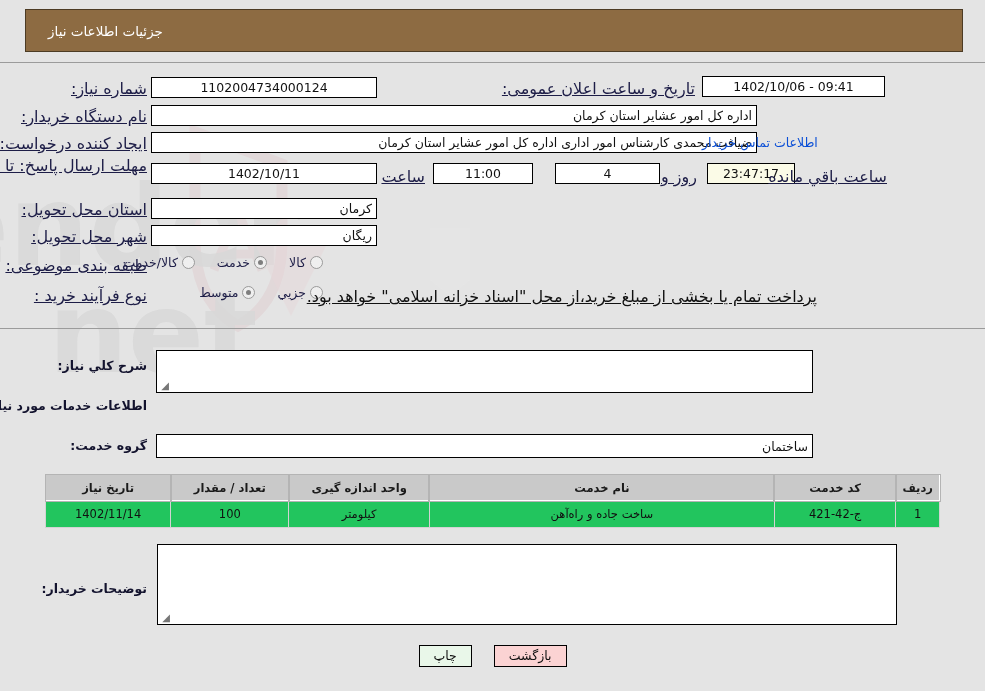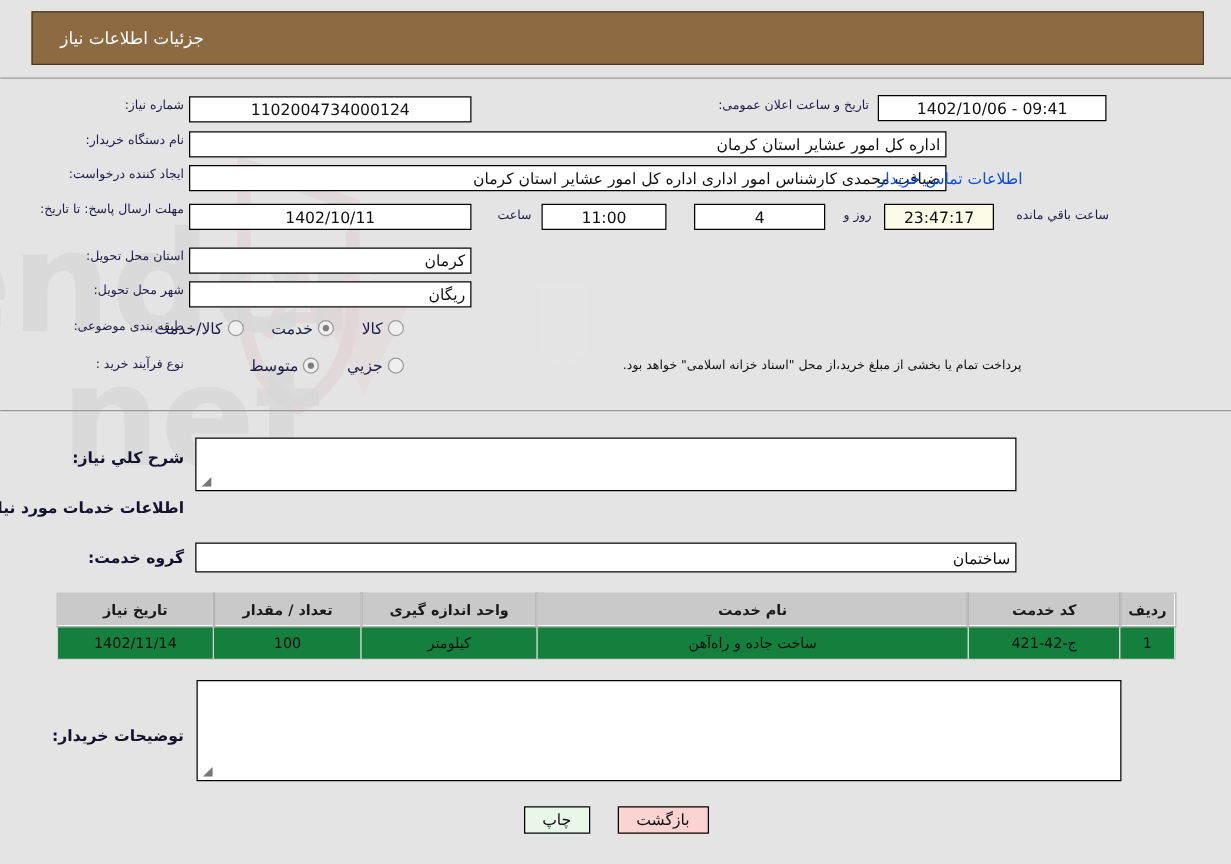--- a/index.html
+++ b/index.html
@@ -68,23 +68,24 @@
   }
 
   .row {
     position: absolute;
     display: flex;
     align-items: center;
   }
 
   .lbl {
     color: #1d1d47;
-    font-size: 10px;
+    font-size: 16px;
     white-space: nowrap;
     text-align: left;
+    text-decoration: underline;
   }
 
   .fld {
     background: #ffffff;
     border: 1px solid #000000;
     box-sizing: border-box;
     height: 21px;
     line-height: 19px;
     font-size: 12.5px;
     color: #111;
@@ -172,21 +173,21 @@
     border: 1px solid #ffffff;
     outline: 1px solid #b4b4b4;
     color: #1a1a1a;
     font-weight: bold;
     height: 25px;
     padding: 0 5px;
     text-align: center;
     white-space: nowrap;
   }
   table.items td {
-    background: #15803d;
+    background: #22c55e;
     border: 1px solid #d3d3d3;
     color: #111;
     height: 26px;
     padding: 0 5px;
     text-align: center;
     white-space: nowrap;
   }
 
   
   .btn {

